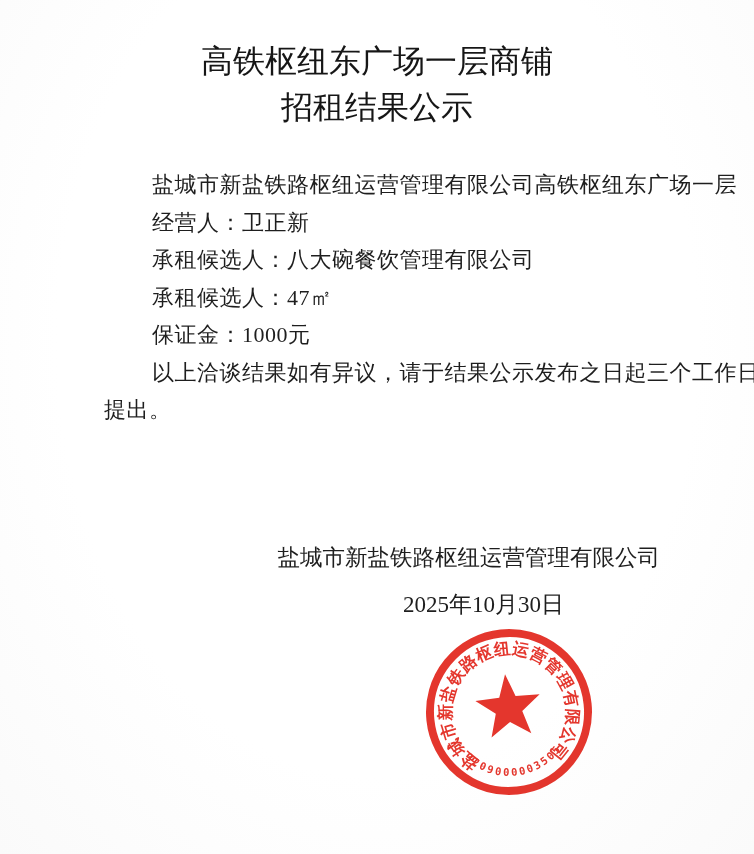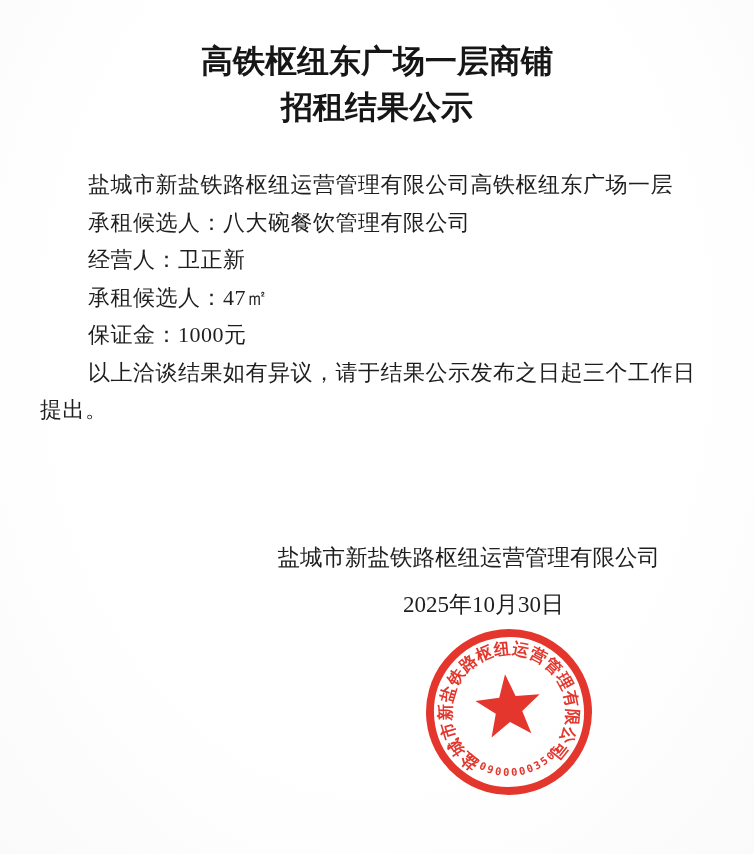--- a/index.html
+++ b/index.html
@@ -10,27 +10,27 @@
     background:#fdfdfd;
     background-image: radial-gradient(ellipse at 50% 40%, #ffffff 60%, #fafafa 100%);
     font-family:"Liberation Serif","DejaVu Serif",serif;
     color:#1e1e1e;
     overflow:hidden;
   }
   .doc-title {
     margin:38px 0 0 0;
     text-align:center;
     font-size:32px;
-    font-weight:bold;
+    font-weight:normal;
     line-height:46px;
     color:#161616;
   }
   .doc-body {
     margin-top:36px;
-    padding-left:40px;
+    padding-left:104px;
     padding-right:56px;
     font-size:22px;
     line-height:37.5px;
     letter-spacing:0.5px;
   }
   .bline { white-space:nowrap; height:37.5px; }
   .bline.indent { text-indent:48px; }
   .sig-company {
     margin-top:110px;
     text-align:right;
@@ -69,22 +69,22 @@
 <div class="page">
 
   <div class="doc-title">
     <div>高铁枢纽东广场一层商铺</div>
     <div>招租结果公示</div>
   </div>
 
   <div class="doc-body">
     <div class="bline indent">盐城市新盐铁路枢纽运营管理有限公司高铁枢纽东广场一层</div>
 
+    <div class="bline indent"><span>经营人：</span><span>卫正新</span></div>
     <div class="bline indent"><span>承租候选人：</span><span>八大碗餐饮管理有限公司</span></div>
-    <div class="bline indent"><span>经营人：</span><span>卫正新</span></div>
     <div class="bline indent"><span>承租候选人：</span><span>47㎡</span></div>
     <div class="bline indent"><span>保证金：</span><span>1000元</span></div>
 
     <div class="bline indent">以上洽谈结果如有异议，请于结果公示发布之日起三个工作日</div>
     <div class="bline">提出。</div>
   </div>
 
   <div class="sig-company">盐城市新盐铁路枢纽运营管理有限公司</div>
   <div class="sig-date">2025年10月30日</div>
 

